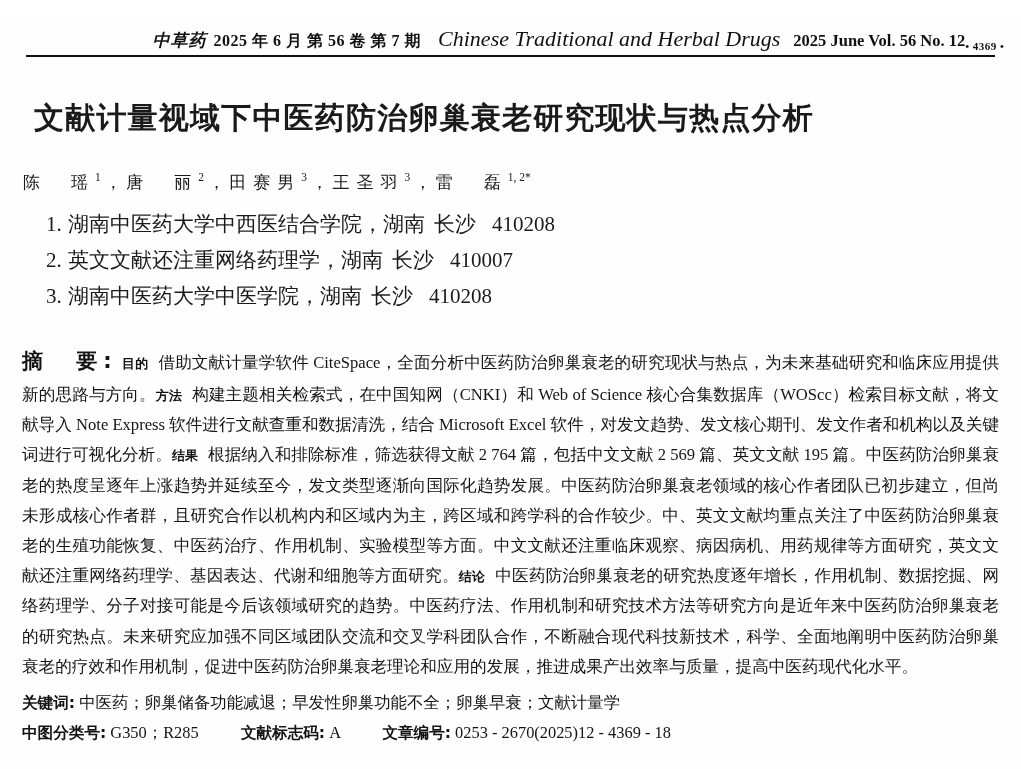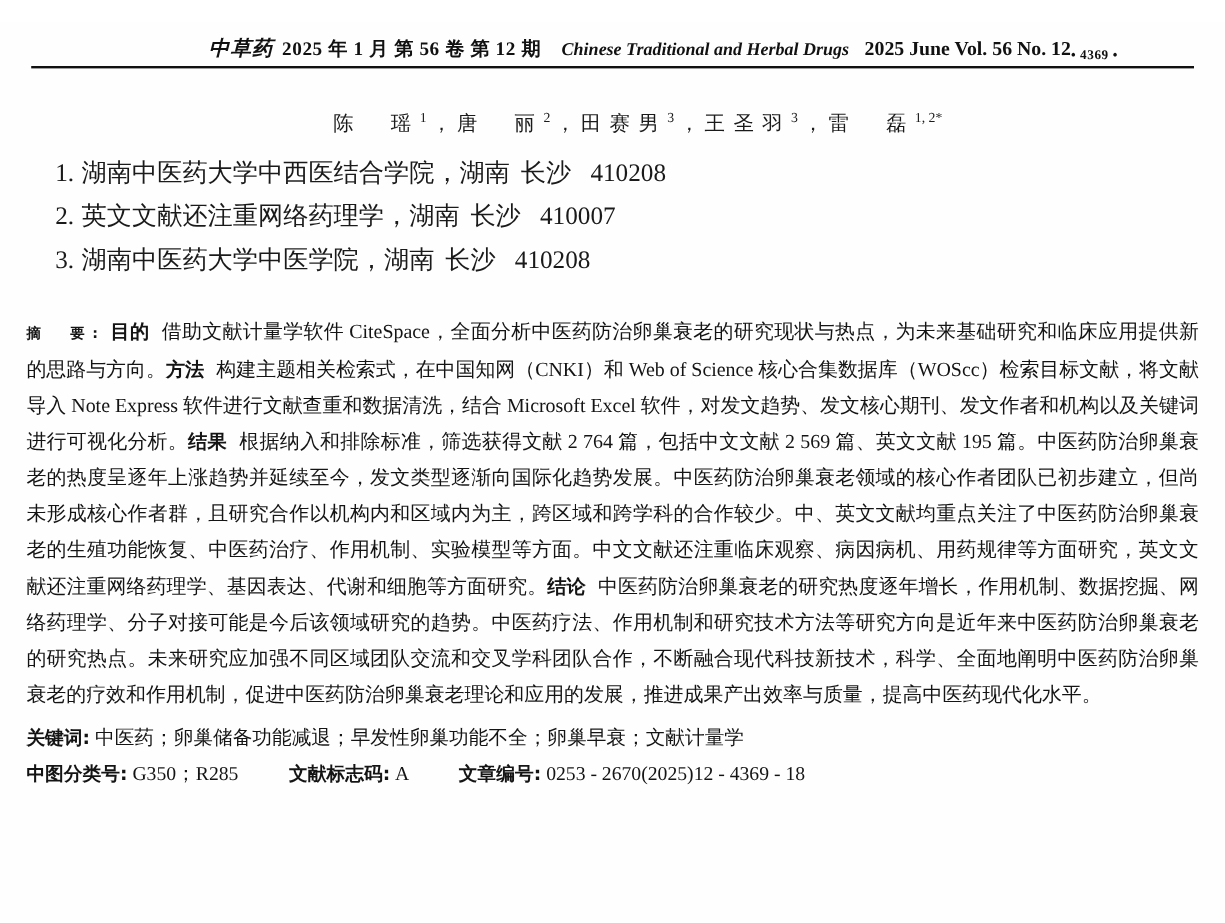--- a/index.html
+++ b/index.html
@@ -25,21 +25,21 @@
     background: #fefefe;
   }
 
   
   .running-head {
     position: relative;
     margin: 18px 26px 0 26px;
     height: 34px;
     display: flex;
     align-items: flex-end;
-    justify-content: flex-start;
+    justify-content: center;
     white-space: nowrap;
   }
   .rh-left {
     display: flex;
     align-items: baseline;
     gap: 7px;
     font-size: 16.5px;
     font-weight: bold;
     padding-left: 148px;
   }
@@ -50,22 +50,22 @@
     font-size: 17px;
     letter-spacing: 1px;
   }
   .rh-issue-cn {
     font-size: 16px;
     font-weight: bold;
     letter-spacing: 0.5px;
   }
   .rh-journal-en {
     font-style: italic;
-    font-weight: bold;
-    font-size: 15px;
+    font-weight: normal;
+    font-size: 22px;
     margin-left: 10px;
   }
   .rh-issue-en {
     font-size: 16.5px;
     font-weight: bold;
     margin-left: 6px;
   }
   .rh-page {
     font-size: 11px;
     font-weight: bold;
@@ -83,26 +83,25 @@
     font-family: "DejaVu Sans", "Liberation Sans", sans-serif;
     font-weight: bold;
     font-size: 30px;
     letter-spacing: 1.2px;
     color: #1a1a1a;
     line-height: 1.25;
   }
 
   
   .authors {
-    margin: 34px 0 0 46px;
+    margin: 34px 0 0 23px;
     font-size: 17px;
     letter-spacing: 0.4px;
     color: #1a1a1a;
     white-space: nowrap;
-    text-align: center;
   }
   .author {
     margin-right: 4px;
   }
   .author .name {
     letter-spacing: 7px;
   }
   .author sup {
     font-size: 11.5px;
     vertical-align: super;
@@ -132,27 +131,27 @@
     margin: 28px 22px 0 22px;
     font-size: 16.6px;
     line-height: 1.82;
     text-align: justify;
     text-justify: inter-ideograph;
     color: #141414;
   }
   .lbl {
     font-weight: bold;
     font-family: Liberation Sans, sans-serif;
-    font-size: 16px;
+    font-size: 13px;
   }
   .lbl-sp { display: inline-block; width: 10px; }
   .abs-head {
     font-weight: bold;
     font-family: "DejaVu Sans", "Liberation Sans", sans-serif;
-    font-size: 12px;
+    font-size: 21px;
     letter-spacing: 6px;
   }
 
   
   .meta-lines {
     margin: 6px 22px 0 22px;
     font-size: 16.4px;
     line-height: 1.78;
     color: #141414;
   }
@@ -174,28 +173,29 @@
   }
 </style>
 </head>
 <body>
 
 <div class="page">
 
   <div class="running-head">
     <div class="rh-left">
       <span class="rh-journal-cn">中草药</span>
-      <span class="rh-issue-cn">2025 年 1 月  第 56 卷  第 12 期</span>
+      <span class="rh-issue-cn">2025 年 6 月  第 56 卷  第 7 期</span>
       <span class="rh-journal-en">Chinese Traditional and Herbal Drugs</span>
       <span class="rh-issue-en">2025 June Vol. 56 No. 12</span>
     </div>
     <div class="rh-page">• 4369 •</div>
   </div>
   <div class="head-rule"></div>
 
+  <h1 class="article-title">文献计量视域下中医药防治卵巢衰老研究现状与热点分析</h1>
 
   <div class="authors"><span class="author"><span class="name">陈　瑶</span><sup>1</sup></span><span class="au-sep">，</span><span class="author"><span class="name">唐　丽</span><sup>2</sup></span><span class="au-sep">，</span><span class="author"><span class="name">田赛男</span><sup>3</sup></span><span class="au-sep">，</span><span class="author"><span class="name">王圣羽</span><sup>3</sup></span><span class="au-sep">，</span><span class="author"><span class="name">雷　磊</span><sup>1, 2*</sup></span></div>
 
   <div class="affils">
       <div class="affil"><span class="num">1.</span><span>湖南中医药大学中西医结合学院</span><span>，</span><span>湖南</span><span class="gap"></span><span>长沙</span><span class="gap-wide"></span><span>410208</span></div>
       <div class="affil"><span class="num">2.</span><span>英文文献还注重网络药理学</span><span>，</span><span>湖南</span><span class="gap"></span><span>长沙</span><span class="gap-wide"></span><span>410007</span></div>
       <div class="affil"><span class="num">3.</span><span>湖南中医药大学中医学院</span><span>，</span><span>湖南</span><span class="gap"></span><span>长沙</span><span class="gap-wide"></span><span>410208</span></div>
     </div>
 
   <div class="abstract-block">

